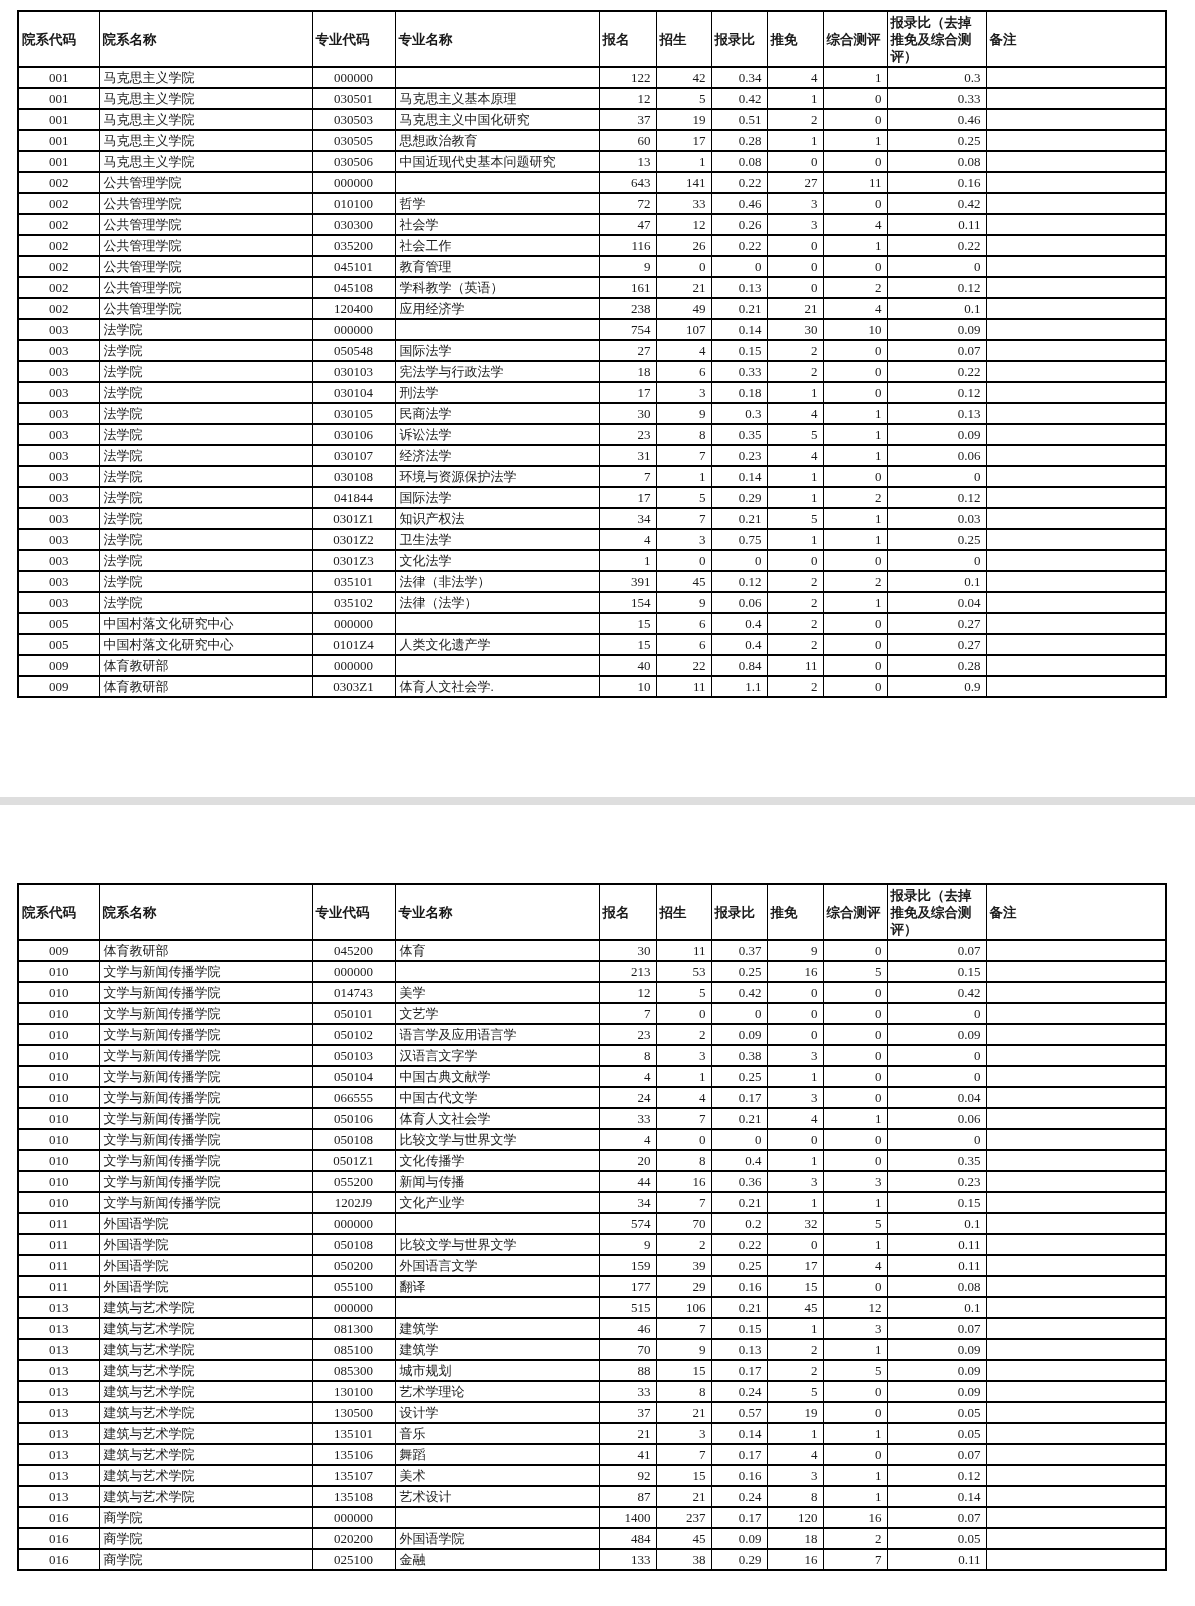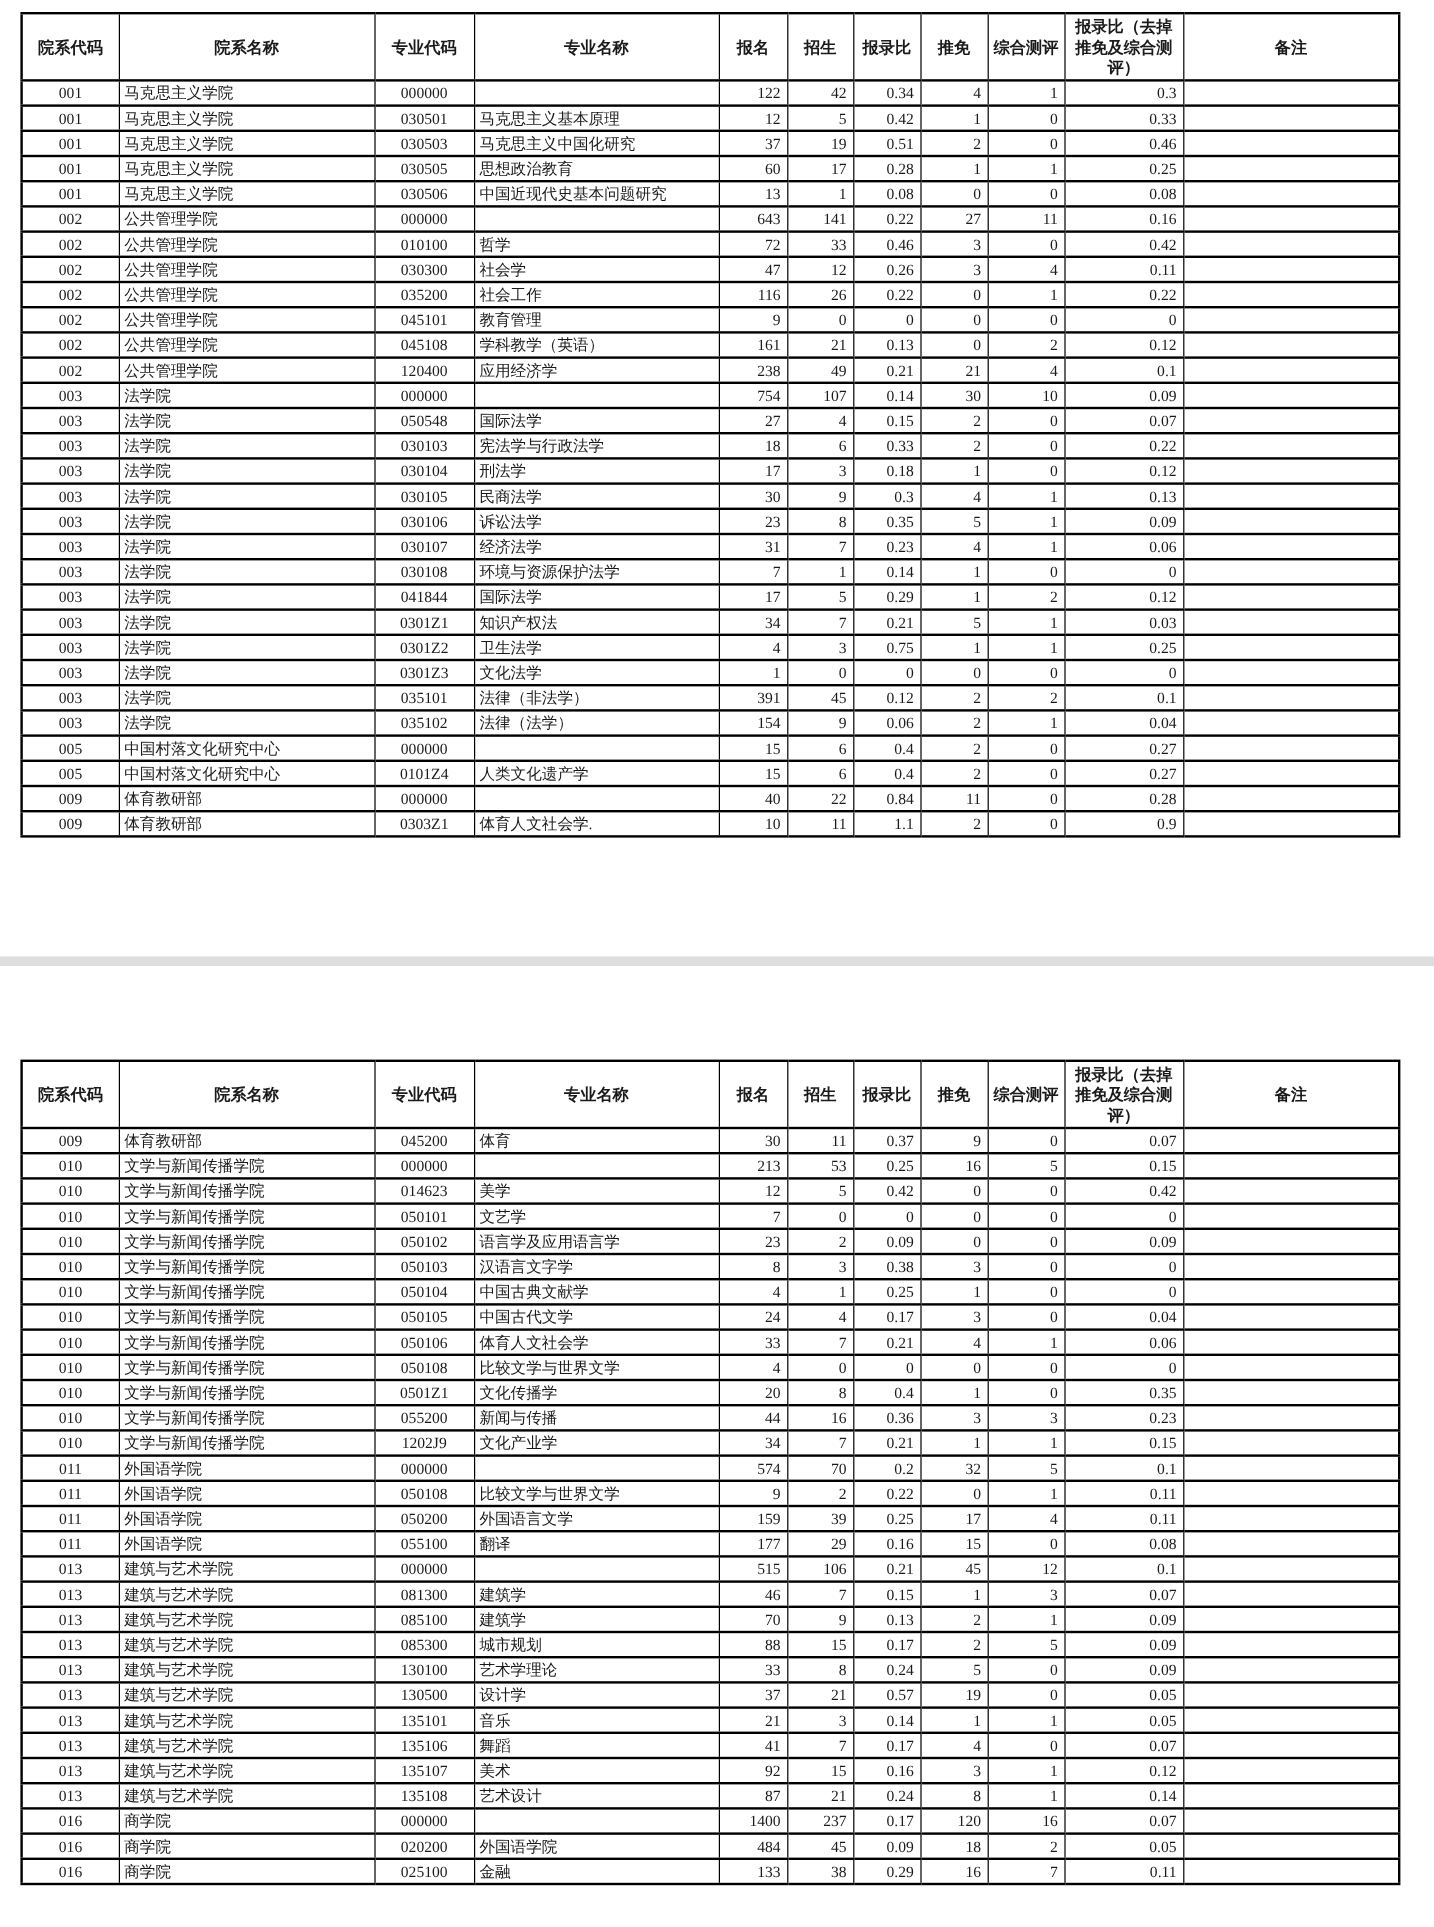--- a/index.html
+++ b/index.html
@@ -42,21 +42,21 @@
     border-left: 1px solid #000;
     border-right: 1px solid #000;
     border-top: 2px solid #000;
     border-bottom: 2px solid #000;
     overflow: hidden;
   }
   th {
     height: 54px;
     font-size: 13.5px;
     font-weight: bold;
-    text-align: center;
+    text-align: left;
     vertical-align: middle;
     line-height: 17px;
     padding: 0 3px;
     white-space: normal;
   }
   td {
     height: 19px;
     font-size: 13px;
     line-height: 19px;
     vertical-align: middle;
@@ -556,21 +556,21 @@
         <td class="r">53</td>
         <td class="r">0.25</td>
         <td class="r">16</td>
         <td class="r">5</td>
         <td class="r">0.15</td>
         <td class="l"></td>
       </tr>
       <tr>
         <td class="c">010</td>
         <td class="l">文学与新闻传播学院</td>
-        <td class="c">014623</td>
+        <td class="c">014743</td>
         <td class="l">美学</td>
         <td class="r">12</td>
         <td class="r">5</td>
         <td class="r">0.42</td>
         <td class="r">0</td>
         <td class="r">0</td>
         <td class="r">0.42</td>
         <td class="l"></td>
       </tr>
       <tr>
@@ -621,21 +621,21 @@
         <td class="r">1</td>
         <td class="r">0.25</td>
         <td class="r">1</td>
         <td class="r">0</td>
         <td class="r">0</td>
         <td class="l"></td>
       </tr>
       <tr>
         <td class="c">010</td>
         <td class="l">文学与新闻传播学院</td>
-        <td class="c">050105</td>
+        <td class="c">066555</td>
         <td class="l">中国古代文学</td>
         <td class="r">24</td>
         <td class="r">4</td>
         <td class="r">0.17</td>
         <td class="r">3</td>
         <td class="r">0</td>
         <td class="r">0.04</td>
         <td class="l"></td>
       </tr>
       <tr>

